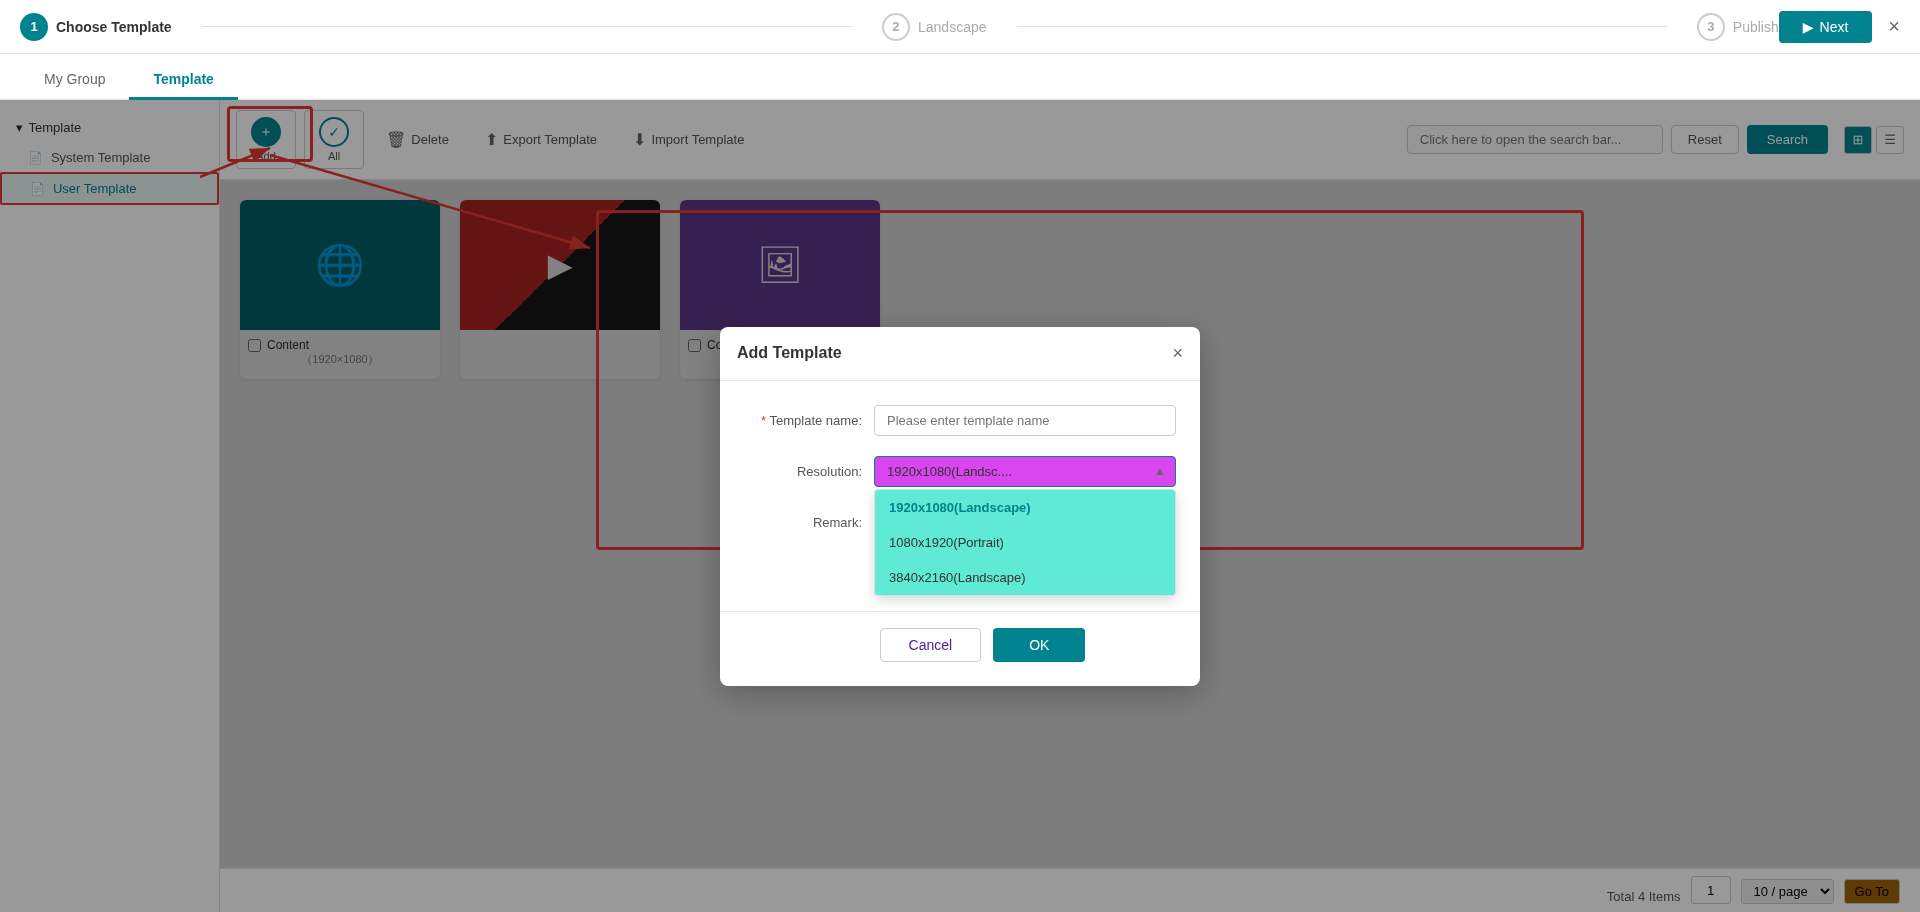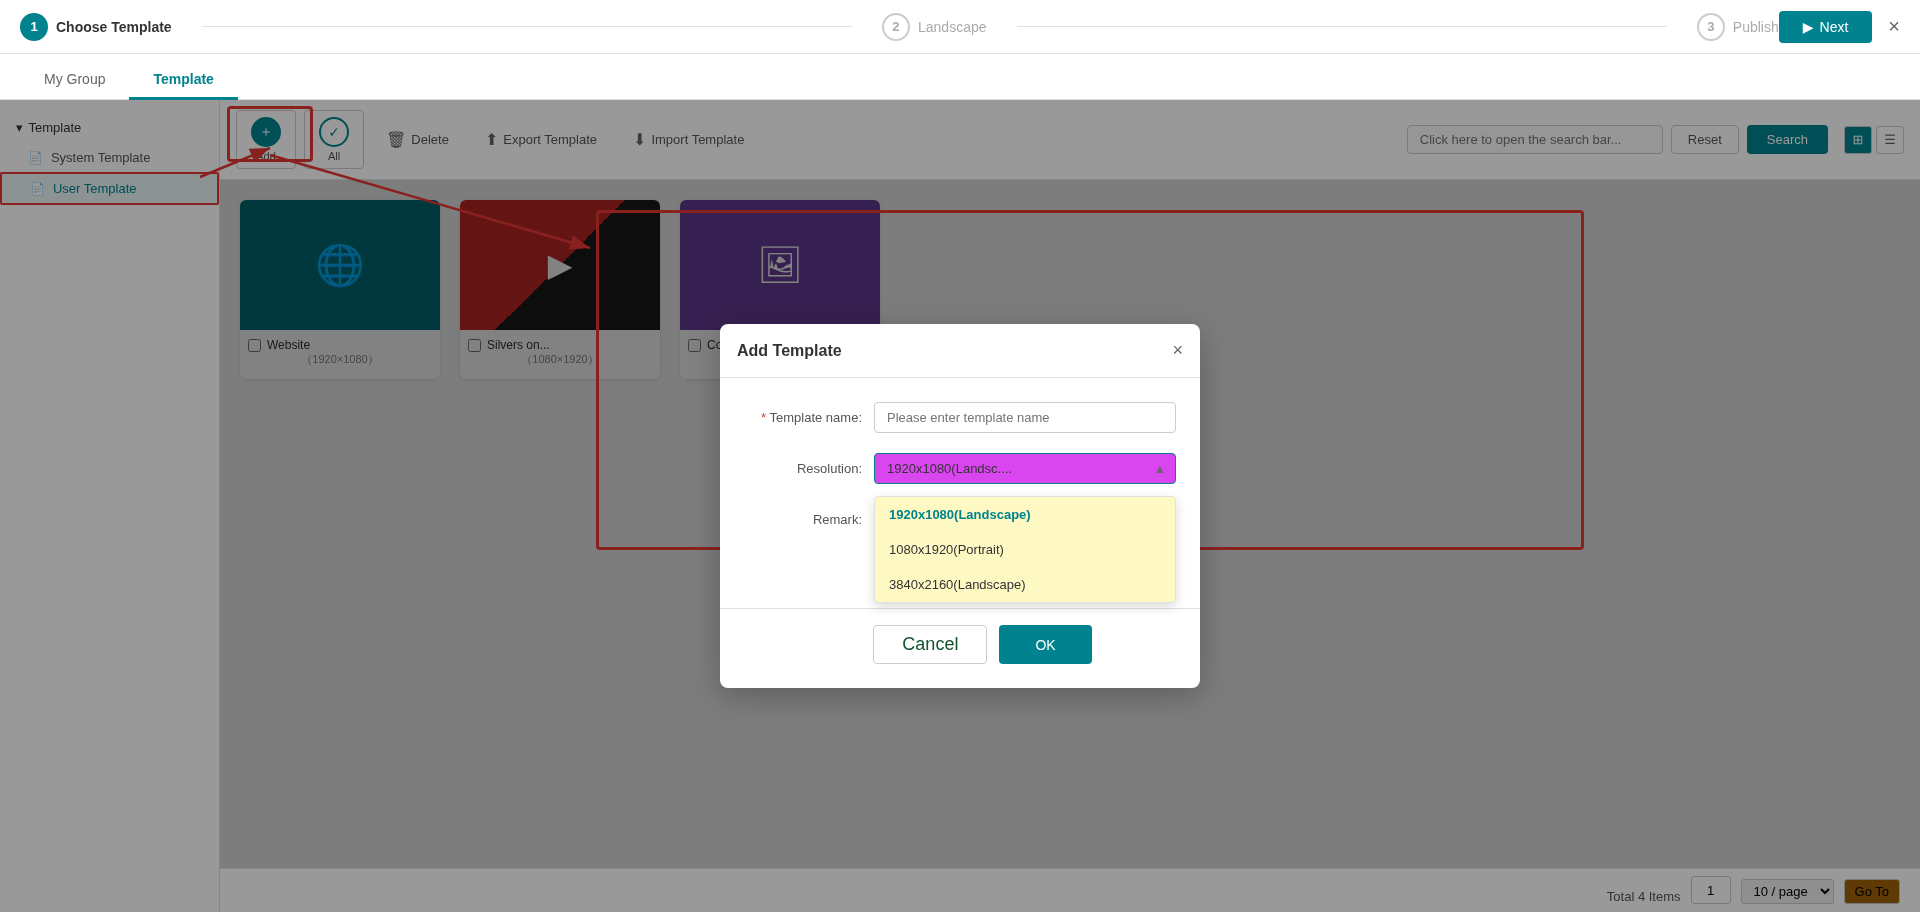--- a/index.html
+++ b/index.html
@@ -194,40 +194,40 @@
       width: 100%; border: 1px solid #00838f; border-radius: 4px;
       padding: 7px 30px 7px 12px; font-size: 13px; color: #333;
       appearance: none; background: #d946ef; cursor: pointer; outline: none;
     }
     .dropdown-arrow {
       position: absolute; right: 10px; top: 50%; transform: translateY(-50%);
       font-size: 12px; color: #666; pointer-events: none;
     }
     
     .dropdown-list {
-      position: absolute; top: 100%; left: 0; right: 0; background: #fef9c3;
+      position: absolute; top: 100%; left: 0; right: 0; background: #5eead4;
       border: 1px solid #e0e0e0; border-radius: 4px; z-index: 200;
-      box-shadow: 0 4px 12px rgba(0,0,0,0.15); margin-top: 12px;
+      box-shadow: 0 4px 12px rgba(0,0,0,0.15); margin-top: 2px;
     }
     .dropdown-list-item {
       padding: 10px 14px; font-size: 13px; cursor: pointer; color: #333;
     }
     .dropdown-list-item.selected { font-weight: 700; color: #00838f; }
     .textarea-control {
       flex: 1; border: 1px solid #ccc; border-radius: 4px;
       padding: 7px 12px; font-size: 13px; color: #999; resize: vertical;
       min-height: 60px; outline: none;
     }
     .modal-footer {
       display: flex; justify-content: center; gap: 12px;
       padding: 16px 24px 24px; border-top: 1px solid #e0e0e0;
     }
     .cancel-btn {
       border: 1px solid #ccc; background: #fff; border-radius: 4px;
-      padding: 8px 28px; font-size: 18px; cursor: pointer; color: #14532d; margin-left: 45px;
+      padding: 8px 28px; font-size: 14px; cursor: pointer; color: #4c1d95; margin-left: 45px;
     }
     .ok-btn {
       background: #00838f; color: #fff; border: none; border-radius: 4px;
       padding: 8px 36px; font-size: 14px; cursor: pointer;
     }
 
     
     .annotation-box {
       position: absolute; border: 3px solid #e53935; border-radius: 4px;
       pointer-events: none; z-index: 50;
@@ -328,35 +328,28 @@
     </div>
 
     <div class="grid-area">
       <div class="template-card">
         <div class="thumb teal">
           <span class="globe-icon">🌐</span>
         </div>
         <div class="card-footer">
           <div class="card-checkbox">
             <input type="checkbox" style="">
-            <span class="card-name">Website</span>
+            <span class="card-name">Content</span>
           </div>
           <div class="card-res">（1920×1080）</div>
         </div>
       </div>
       <div class="template-card">
         <div class="thumb multi" style="background: linear-gradient(135deg, #c62828 50%, #1a1a1a 50%);">
           <span class="yt-icon" style="color:#fff; font-size:32px;">▶</span>
-        </div>
-        <div class="card-footer">
-          <div class="card-checkbox">
-            <input type="checkbox" style="">
-            <span class="card-name">Silvers on...</span>
-          </div>
-          <div class="card-res">（1080×1920）</div>
         </div>
       </div>
       <div class="template-card">
         <div class="thumb purple">
           <span style="font-size:36px; color:#fff;">🖼</span>
         </div>
         <div class="card-footer">
           <div class="card-checkbox">
             <input type="checkbox" style="">
             <span class="card-name">Content Sp...</span>

